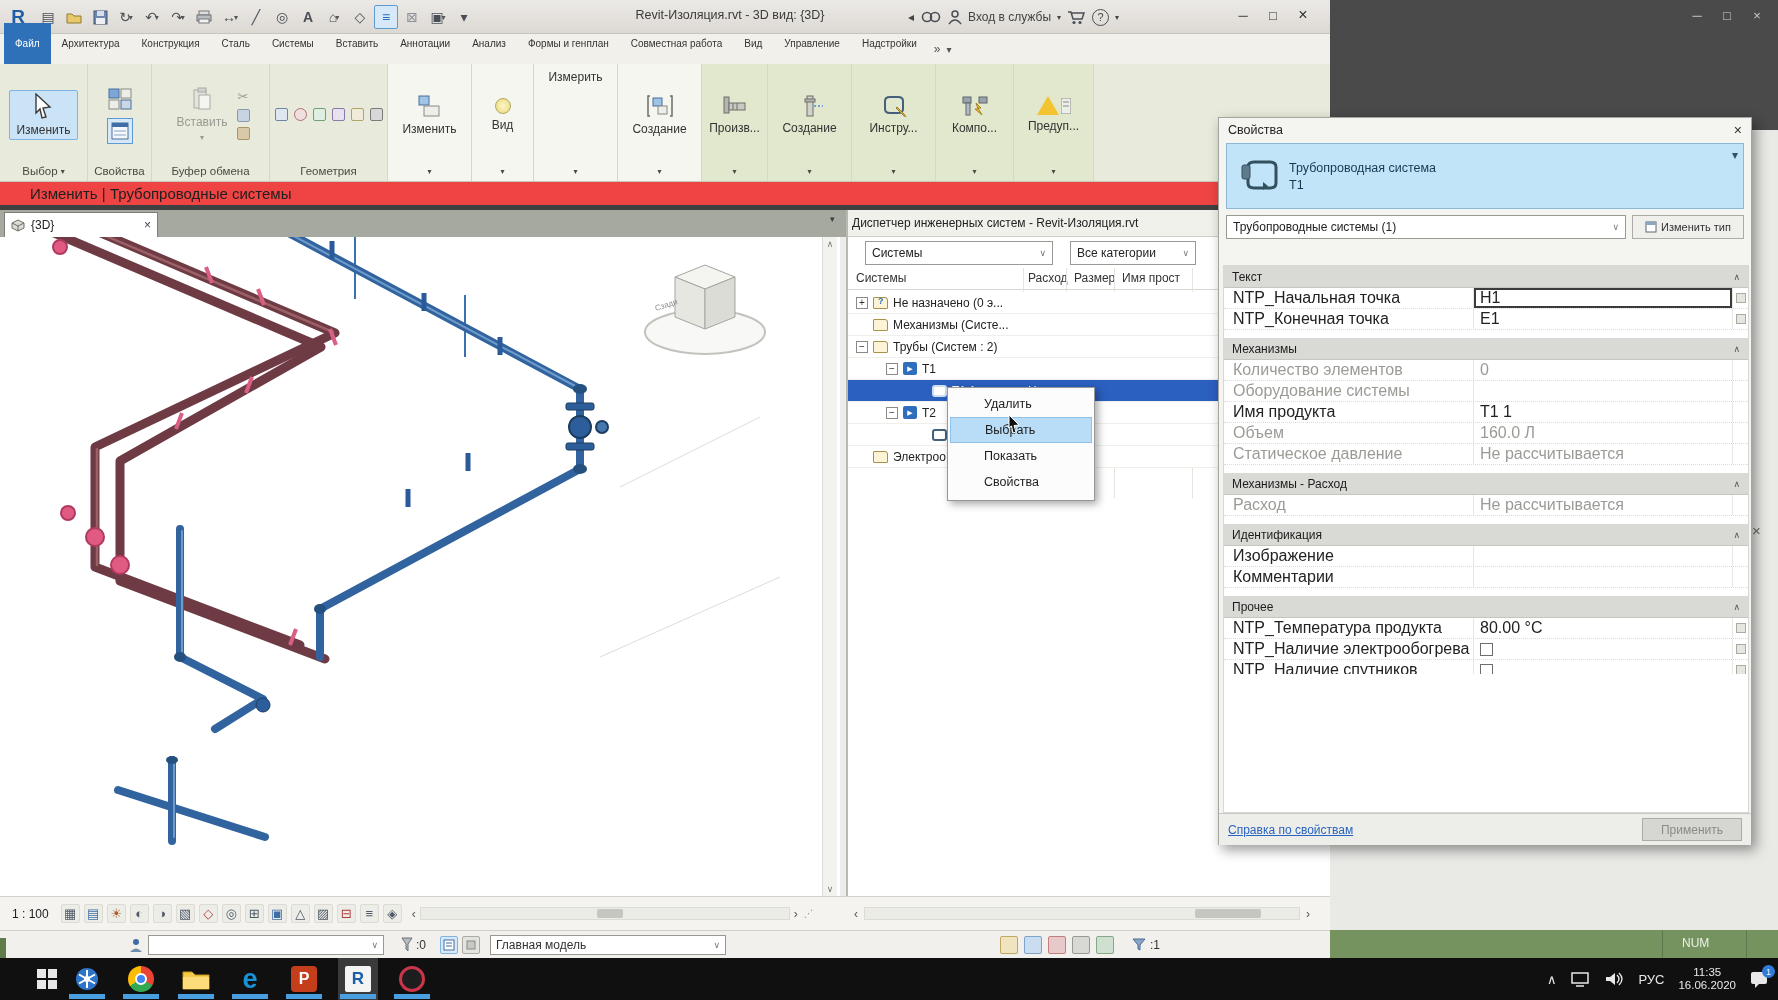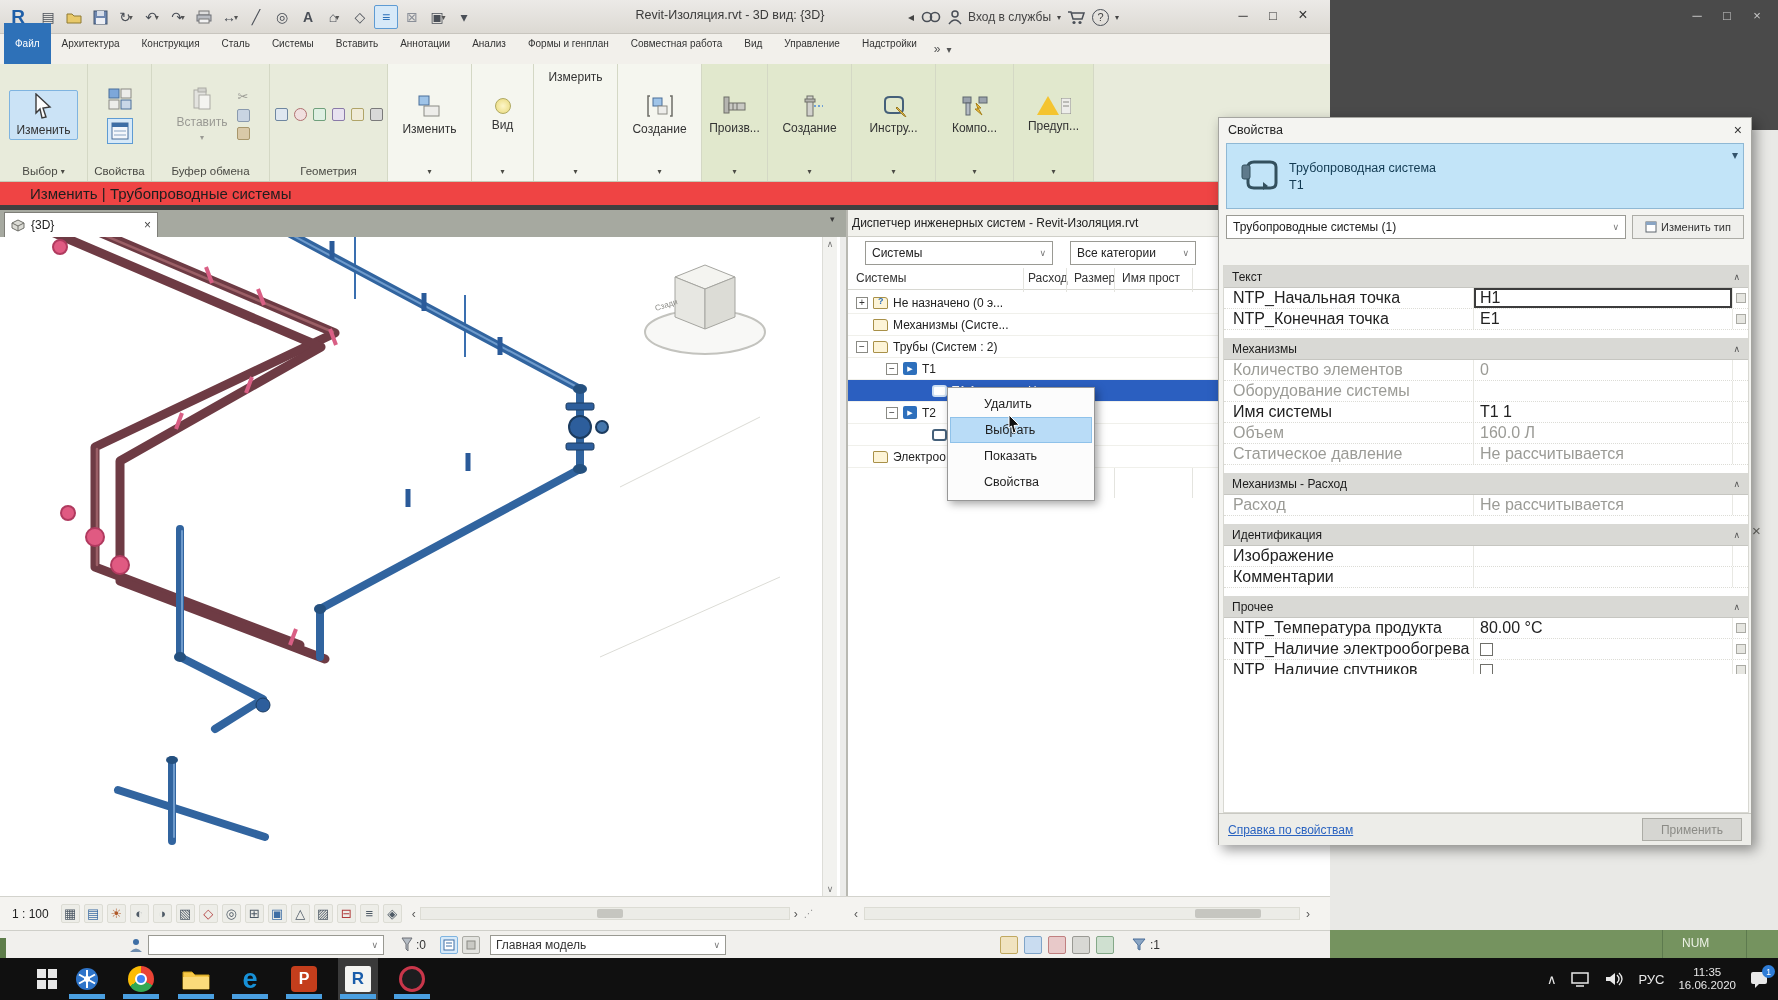--- a/index.html
+++ b/index.html
@@ -785,21 +785,21 @@
         <div class="plabel">
             <span>Оборудование системы</span>
           </div>
         <div class="pvalue">
             <span></span>
           </div>
         <div class="passoc"></div>
       </div>
       <div class="prow">
         <div class="plabel">
-            <span>Имя системы</span>
+            <span>Имя продукта</span>
           </div>
         <div class="pvalue">
             <span>Т1 1</span>
           </div>
         <div class="passoc"></div>
       </div>
       <div class="prow dis">
         <div class="plabel">
             <span>Объем</span>
           </div>

